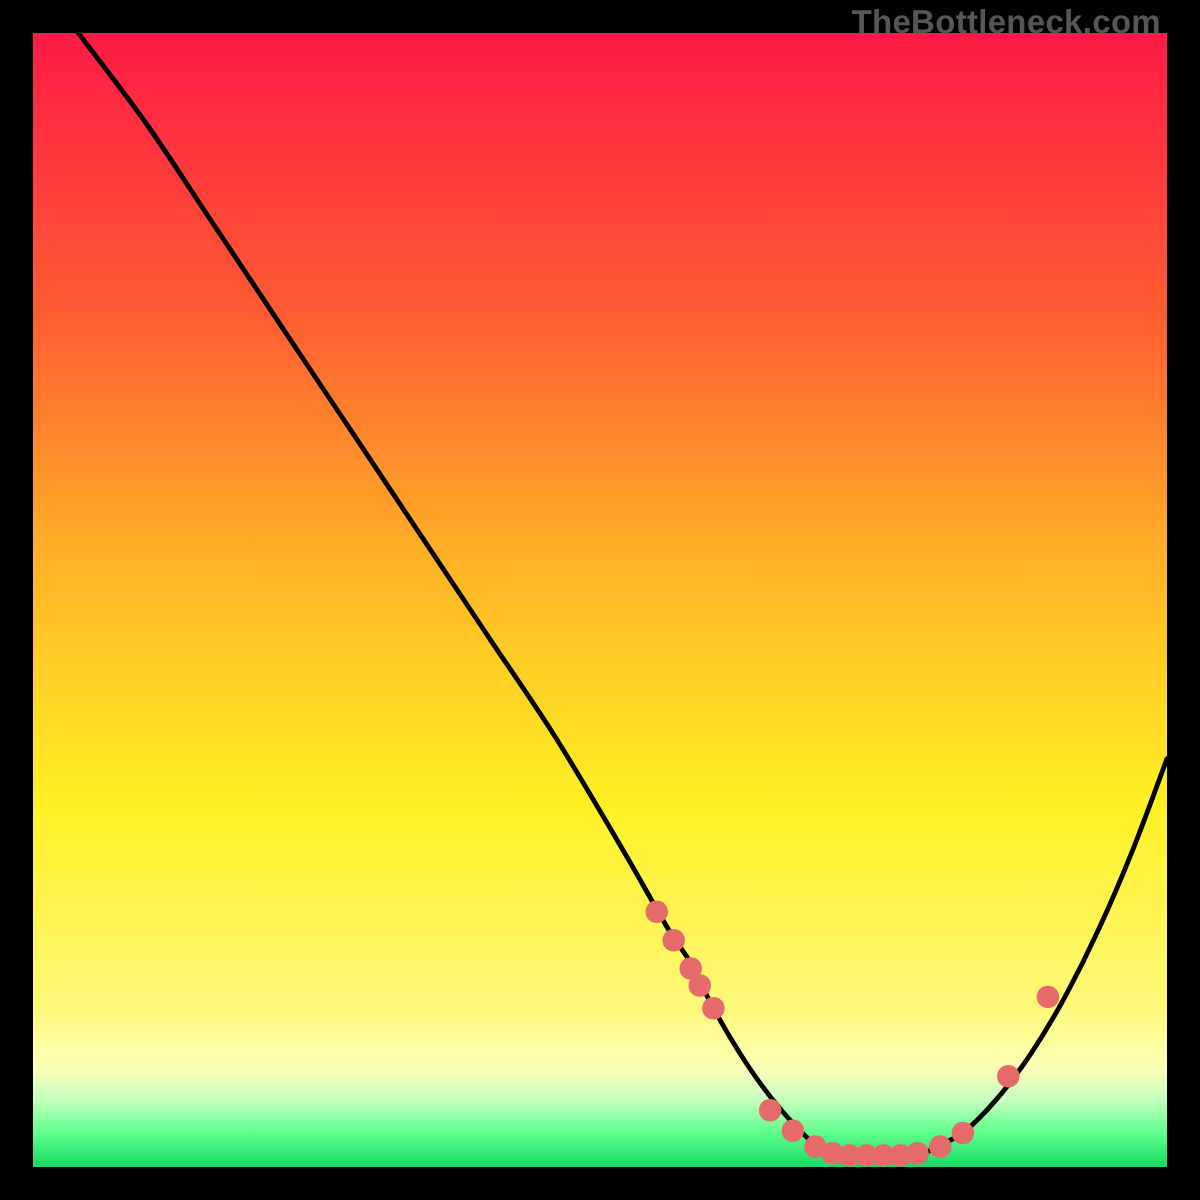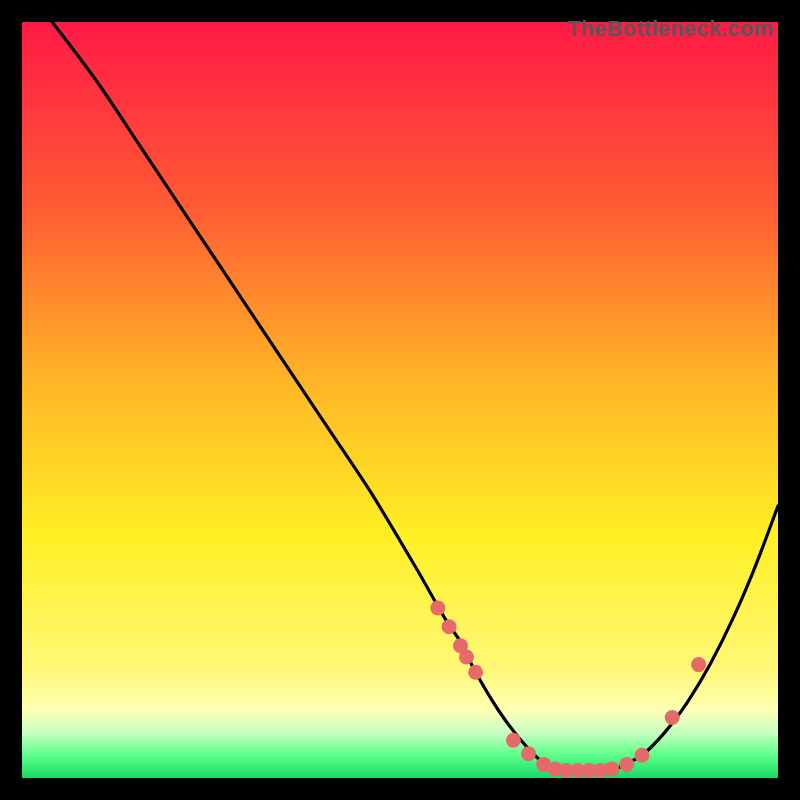--- a/index.html
+++ b/index.html
@@ -20,21 +20,21 @@
   }
   .plot-area {
     position: absolute;
     left: 0;
     top: 0;
     width: 756px;
     height: 756px;
   }
   .watermark {
     position: absolute;
-    top: 16px;
+    top: 2px;
     right: 26px;
     font-family: Arial, Helvetica, sans-serif;
     font-size: 22px;
     font-weight: 600;
     color: #575757;
     letter-spacing: 0.2px;
     user-select: none;
   }
 </style>
 </head>

